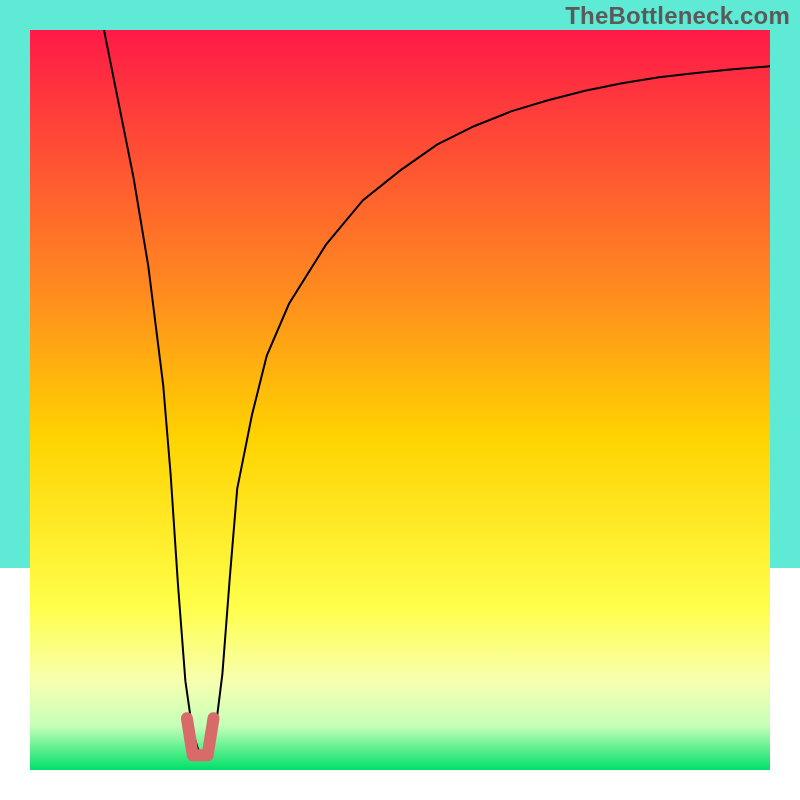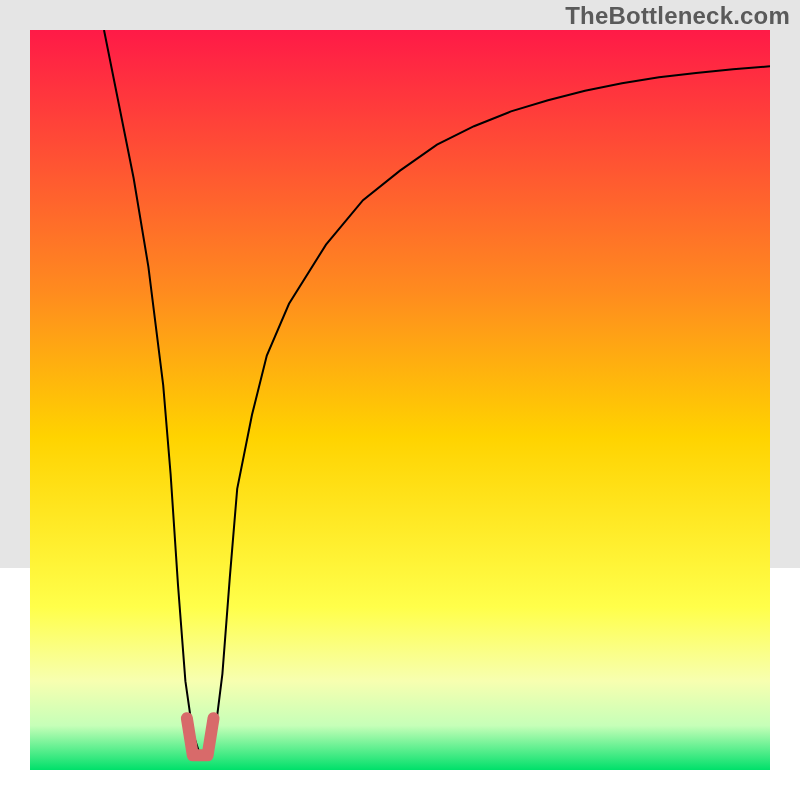--- a/index.html
+++ b/index.html
@@ -1,21 +1,21 @@
 <!DOCTYPE html>
 <html><head>
 <meta charset="utf-8">
 <style>
   * { margin: 0; padding: 0; box-sizing: border-box; }
   html, body { width: 800px; height: 800px; overflow: hidden; background: #fff; }
   .frame {
     position: relative;
     width: 800px;
     height: 568px;
-    background: #e5e5e5;
+    background: #5eead4;
   }
   .watermark {
     position: absolute;
     top: 2px;
     right: 10px;
     font-family: Arial, Helvetica, sans-serif;
     font-size: 24px;
     font-weight: 600;
     color: #5a5a5a;
     letter-spacing: 0.2px;

